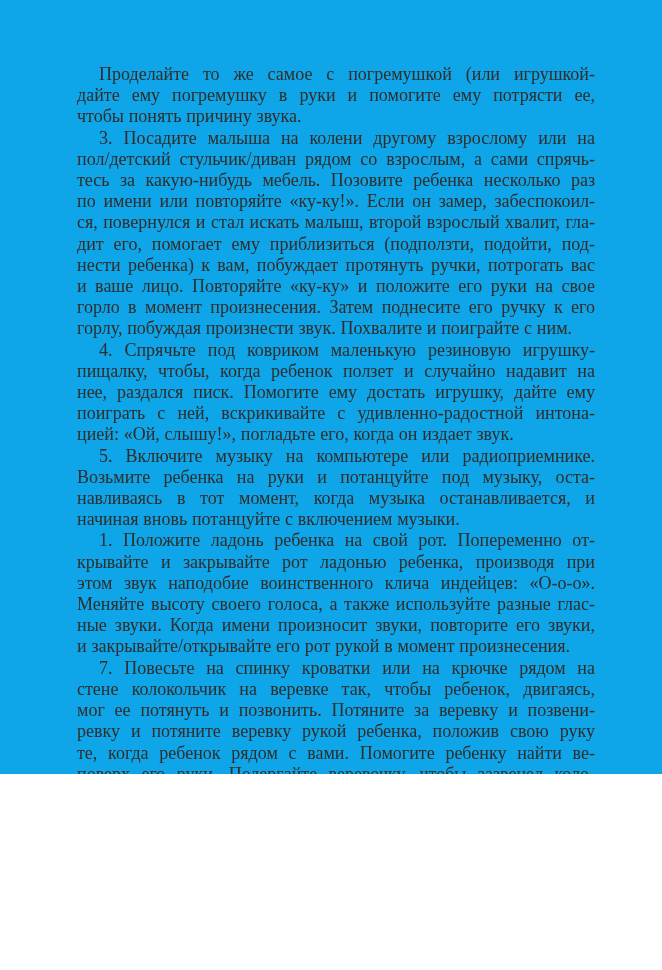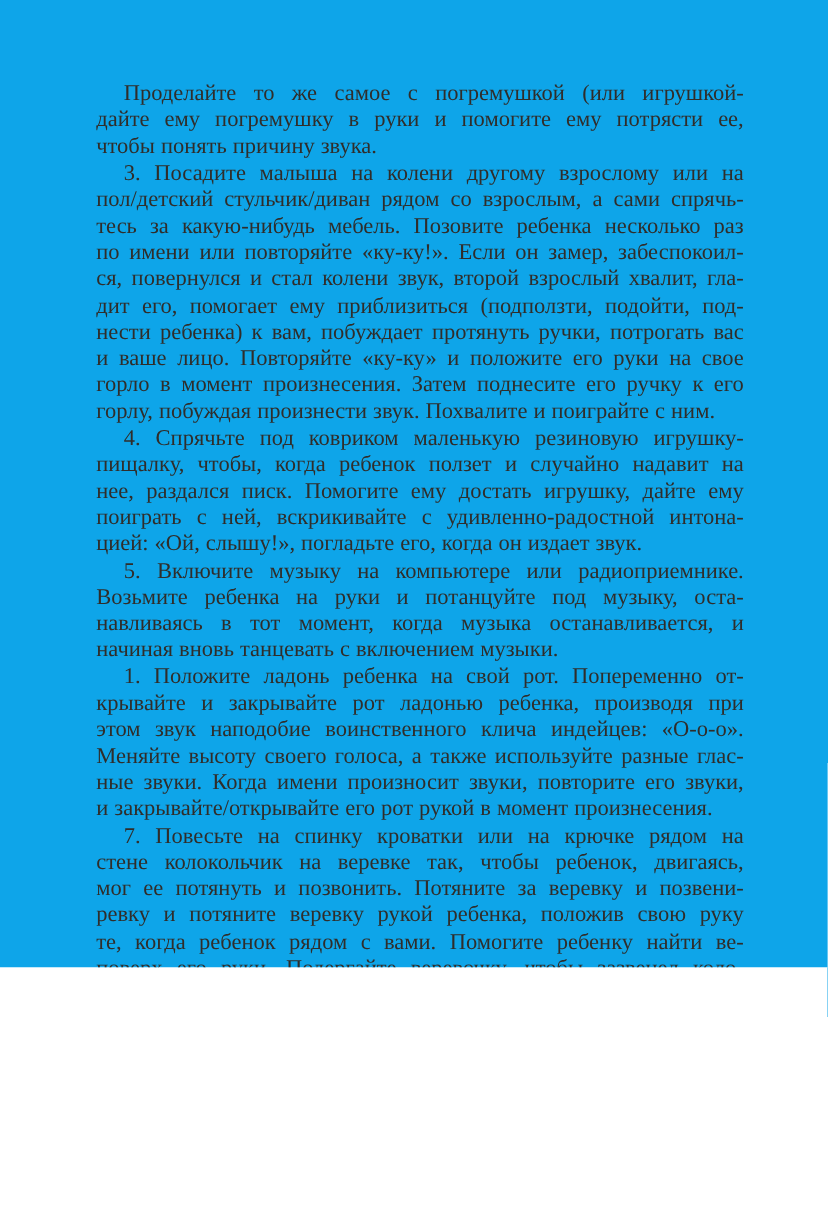--- a/index.html
+++ b/index.html
@@ -61,39 +61,39 @@
       <div class="para">
         <div class="line first">Проделайте то же самое с погремушкой (или игрушкой-</div>
         <div class="line">дайте ему погремушку в руки и помогите ему потрясти ее,</div>
         <div class="line natural">чтобы понять причину звука.</div>
       </div>
       <div class="para">
         <div class="line first">3. Посадите малыша на колени другому взрослому или на</div>
         <div class="line">пол/детский стульчик/диван рядом со взрослым, а сами спрячь-</div>
         <div class="line">тесь за какую-нибудь мебель. Позовите ребенка несколько раз</div>
         <div class="line">по имени или повторяйте «ку-ку!». Если он замер, забеспокоил-</div>
-        <div class="line">ся, повернулся и стал колени звук, второй взрослый хвалит, гла-</div>
+        <div class="line">ся, повернулся и стал искать малыш, второй взрослый хвалит, гла-</div>
         <div class="line">дит его, помогает ему приблизиться (подползти, подойти, под-</div>
         <div class="line">нести ребенка) к вам, побуждает протянуть ручки, потрогать вас</div>
         <div class="line">и ваше лицо. Повторяйте «ку-ку» и положите его руки на свое</div>
         <div class="line">горло в момент произнесения. Затем поднесите его ручку к его</div>
         <div class="line natural">горлу, побуждая произнести звук. Похвалите и поиграйте с ним.</div>
       </div>
       <div class="para">
         <div class="line first">4. Спрячьте под ковриком маленькую резиновую игрушку-</div>
         <div class="line">пищалку, чтобы, когда ребенок ползет и случайно надавит на</div>
         <div class="line">нее, раздался писк. Помогите ему достать игрушку, дайте ему</div>
         <div class="line">поиграть с ней, вскрикивайте с удивленно-радостной интона-</div>
         <div class="line natural">цией: «Ой, слышу!», погладьте его, когда он издает звук.</div>
       </div>
       <div class="para">
         <div class="line first">5. Включите музыку на компьютере или радиоприемнике.</div>
         <div class="line">Возьмите ребенка на руки и потанцуйте под музыку, оста-</div>
         <div class="line">навливаясь в тот момент, когда музыка останавливается, и</div>
-        <div class="line natural">начиная вновь танцевать с включением музыки.</div>
+        <div class="line natural">начиная вновь потанцуйте с включением музыки.</div>
       </div>
       <div class="para">
         <div class="line first">1. Положите ладонь ребенка на свой рот. Попеременно от-</div>
         <div class="line">крывайте и закрывайте рот ладонью ребенка, производя при</div>
         <div class="line">этом звук наподобие воинственного клича индейцев: «О-о-о».</div>
         <div class="line">Меняйте высоту своего голоса, а также используйте разные глас-</div>
         <div class="line">ные звуки. Когда имени произносит звуки, повторите его звуки,</div>
         <div class="line natural">и закрывайте/открывайте его рот рукой в момент произнесения.</div>
       </div>
       <div class="para">

